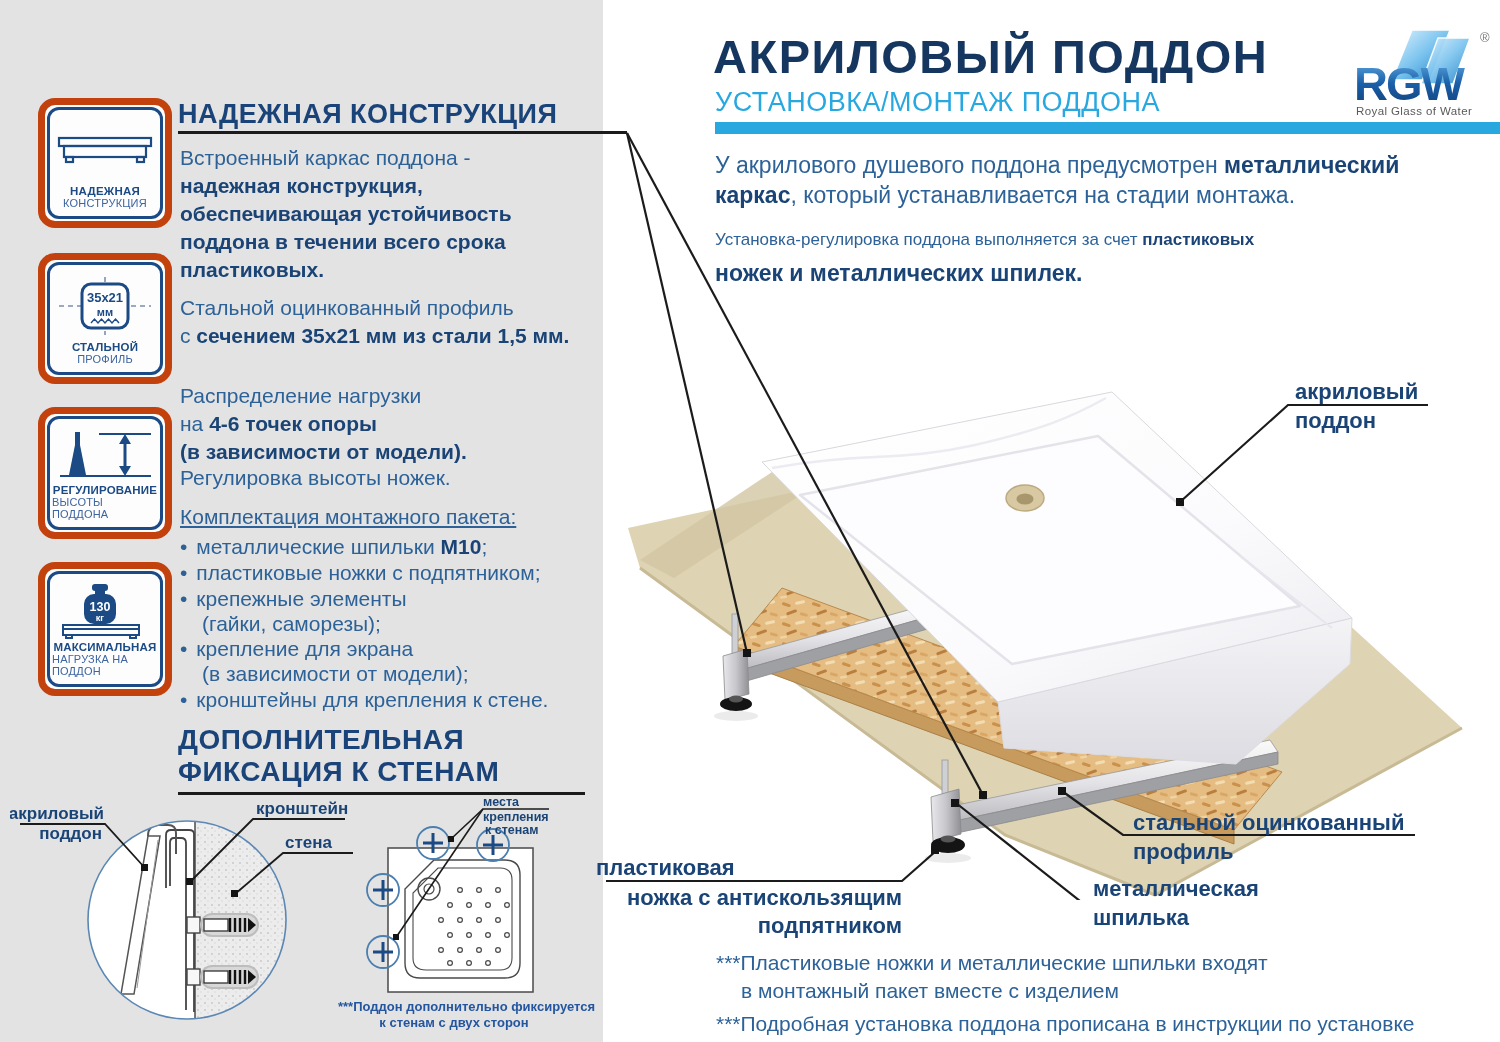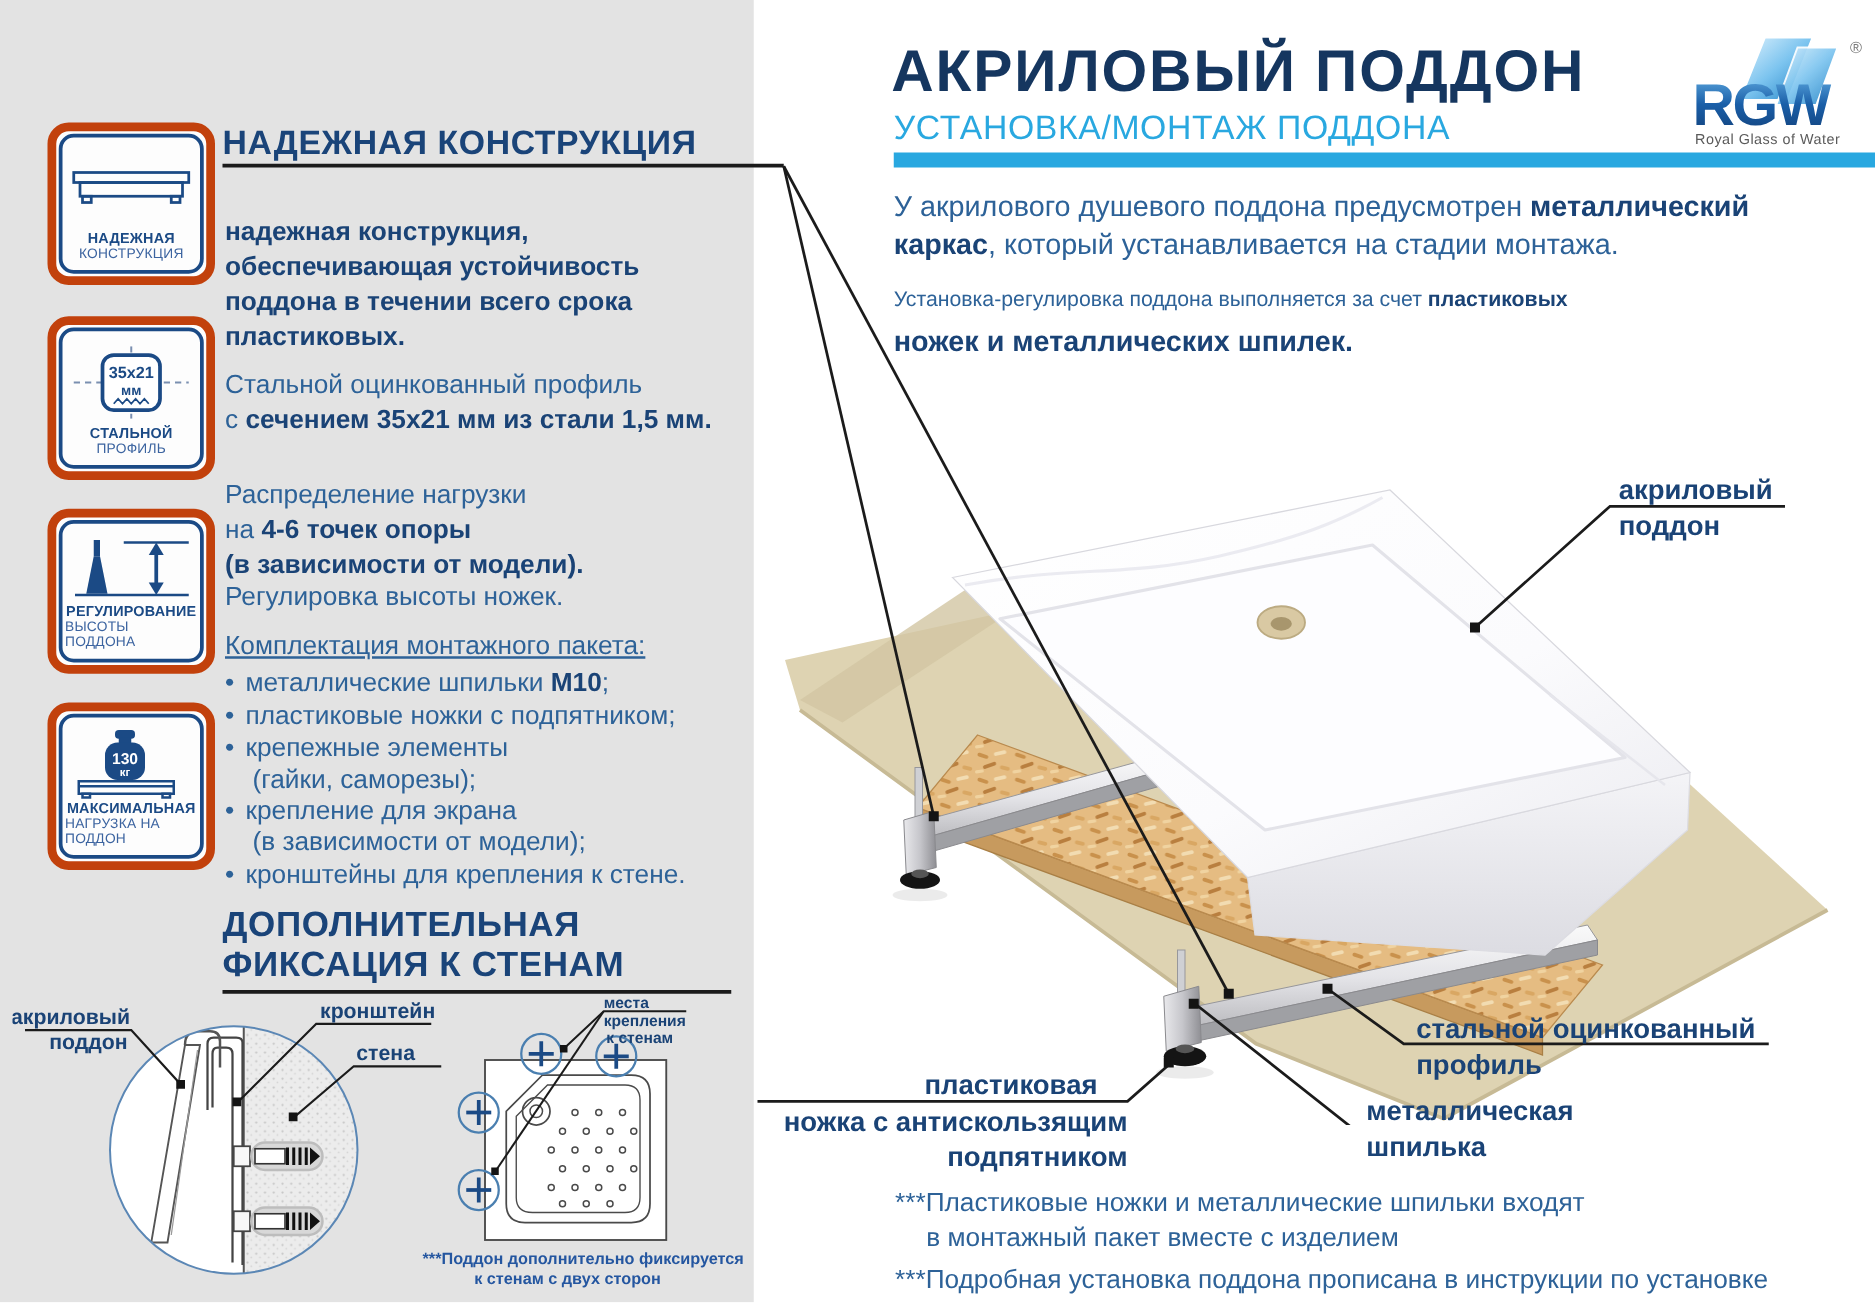--- a/index.html
+++ b/index.html
@@ -130,20 +130,21 @@
       <rect x="1176" y="498" width="8" height="8"></rect>
       <rect x="1058" y="787" width="8" height="8"></rect>
       <rect x="951" y="799" width="8" height="8"></rect>
       <rect x="931" y="846" width="8" height="8"></rect>
     </g>
   </svg>
 
   <div class="t h1" style="left:178px;top:99px">НАДЕЖНАЯ КОНСТРУКЦИЯ</div>
   <div class="rule" style="left:178px;top:131px;width:449px"></div>
 
+  <div class="t body reg" style="left:180px;top:146px">Встроенный каркас поддона -</div>
   <div class="t body bold" style="left:180px;top:174px">надежная конструкция,</div>
   <div class="t body bold" style="left:180px;top:202px">обеспечивающая устойчивость</div>
   <div class="t body bold" style="left:180px;top:230px">поддона в течении всего срока</div>
   <div class="t body bold" style="left:180px;top:258px">пластиковых.</div>
 
   <div class="t body reg" style="left:180px;top:296px">Стальной оцинкованный профиль</div>
   <div class="t body" style="left:180px;top:324px">
     <span class="reg">с </span><span class="bold">сечением 35х21 мм из стали 1,5 мм.</span>
   </div>
 
@@ -441,21 +442,21 @@
 
   <div class="t clabel" style="left:1295px;top:379px">акриловый</div>
   <div class="t clabel" style="left:1295px;top:408px">поддон</div>
 
   <div class="t clabel" style="left:1133px;top:810px">стальной оцинкованный</div>
   <div class="t clabel" style="left:1133px;top:839px">профиль</div>
 
   <div class="t clabel" style="left:1093px;top:876px">металлическая</div>
   <div class="t clabel" style="left:1093px;top:905px">шпилька</div>
 
-  <div class="t clabel" style="left:576px;top:855px;width:302px;text-align:right">пластиковая</div>
+  <div class="t clabel" style="left:596px;top:855px;width:302px;text-align:left">пластиковая</div>
   <div class="t clabel" style="left:600px;top:885px;width:302px;text-align:right">ножка с антискользящим</div>
   <div class="t clabel" style="left:600px;top:913px;width:302px;text-align:right">подпятником</div>
 
   <div class="t fnote" style="left:716px;top:951px">***Пластиковые ножки и металлические шпильки входят</div>
   <div class="t fnote" style="left:741px;top:979px">в монтажный пакет вместе с изделием</div>
   <div class="t fnote" style="left:716px;top:1012px">***Подробная установка поддона прописана в инструкции по установке</div>
 
 </div>
 
 </body></html>

